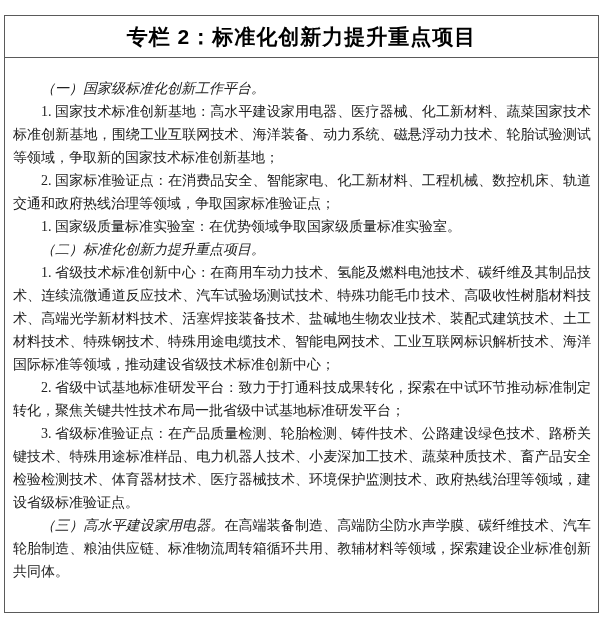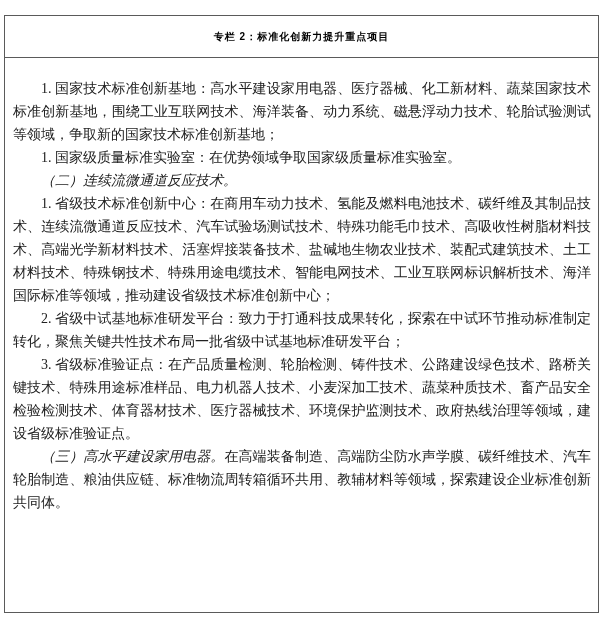--- a/index.html
+++ b/index.html
@@ -27,21 +27,21 @@
     height: 42px;
     box-sizing: border-box;
     border-bottom: 1px solid #5a5a5a;
     display: flex;
     align-items: center;
     justify-content: center;
   }
   .panel-title {
     font-family: "Liberation Sans", "DejaVu Sans", sans-serif;
     font-weight: 700;
-    font-size: 10px;
+    font-size: 21px;
     color: #000000;
     letter-spacing: 1px;
     white-space: nowrap;
   }
   .panel-body {
     padding: 19px 7px 0 8px;
     font-family: "Liberation Serif", "DejaVu Serif", serif;
     font-size: 14px;
     line-height: 23px;
     color: #212121;
@@ -57,21 +57,23 @@
   }
 </style>
 </head>
 <body>
 
 <div class="panel">
   <div class="panel-header">
     <span class="panel-title">专栏 2：标准化创新力提升重点项目</span>
   </div>
   <div class="panel-body">
+    <p><span class="kai">（一）国家级标准化创新工作平台。</span><span></span></p>
     <p><span class="kai"></span><span>1. 国家技术标准创新基地：高水平建设家用电器、医疗器械、化工新材料、蔬菜国家技术标准创新基地，围绕工业互联网技术、海洋装备、动力系统、磁悬浮动力技术、轮胎试验测试等领域，争取新的国家技术标准创新基地；</span></p>
+    <p><span class="kai"></span><span>2. 国家标准验证点：在消费品安全、智能家电、化工新材料、工程机械、数控机床、轨道交通和政府热线治理等领域，争取国家标准验证点；</span></p>
     <p><span class="kai"></span><span>1. 国家级质量标准实验室：在优势领域争取国家级质量标准实验室。</span></p>
-    <p><span class="kai">（二）连续流微通道反应技术。</span><span></span></p>
+    <p><span class="kai">（二）标准化创新力提升重点项目。</span><span></span></p>
     <p><span class="kai"></span><span>1. 省级技术标准创新中心：在商用车动力技术、氢能及燃料电池技术、碳纤维及其制品技术、连续流微通道反应技术、汽车试验场测试技术、特殊功能毛巾技术、高吸收性树脂材料技术、高端光学新材料技术、活塞焊接装备技术、盐碱地生物农业技术、装配式建筑技术、土工材料技术、特殊钢技术、特殊用途电缆技术、智能电网技术、工业互联网标识解析技术、海洋国际标准等领域，推动建设省级技术标准创新中心；</span></p>
     <p><span class="kai"></span><span>2. 省级中试基地标准研发平台：致力于打通科技成果转化，探索在中试环节推动标准制定转化，聚焦关键共性技术布局一批省级中试基地标准研发平台；</span></p>
     <p><span class="kai"></span><span>3. 省级标准验证点：在产品质量检测、轮胎检测、铸件技术、公路建设绿色技术、路桥关键技术、特殊用途标准样品、电力机器人技术、小麦深加工技术、蔬菜种质技术、畜产品安全检验检测技术、体育器材技术、医疗器械技术、环境保护监测技术、政府热线治理等领域，建设省级标准验证点。</span></p>
     <p><span class="kai">（三）高水平建设家用电器。</span><span>在高端装备制造、高端防尘防水声学膜、碳纤维技术、汽车轮胎制造、粮油供应链、标准物流周转箱循环共用、教辅材料等领域，探索建设企业标准创新共同体。</span></p>
   </div>
 </div>
 
 </body></html>

